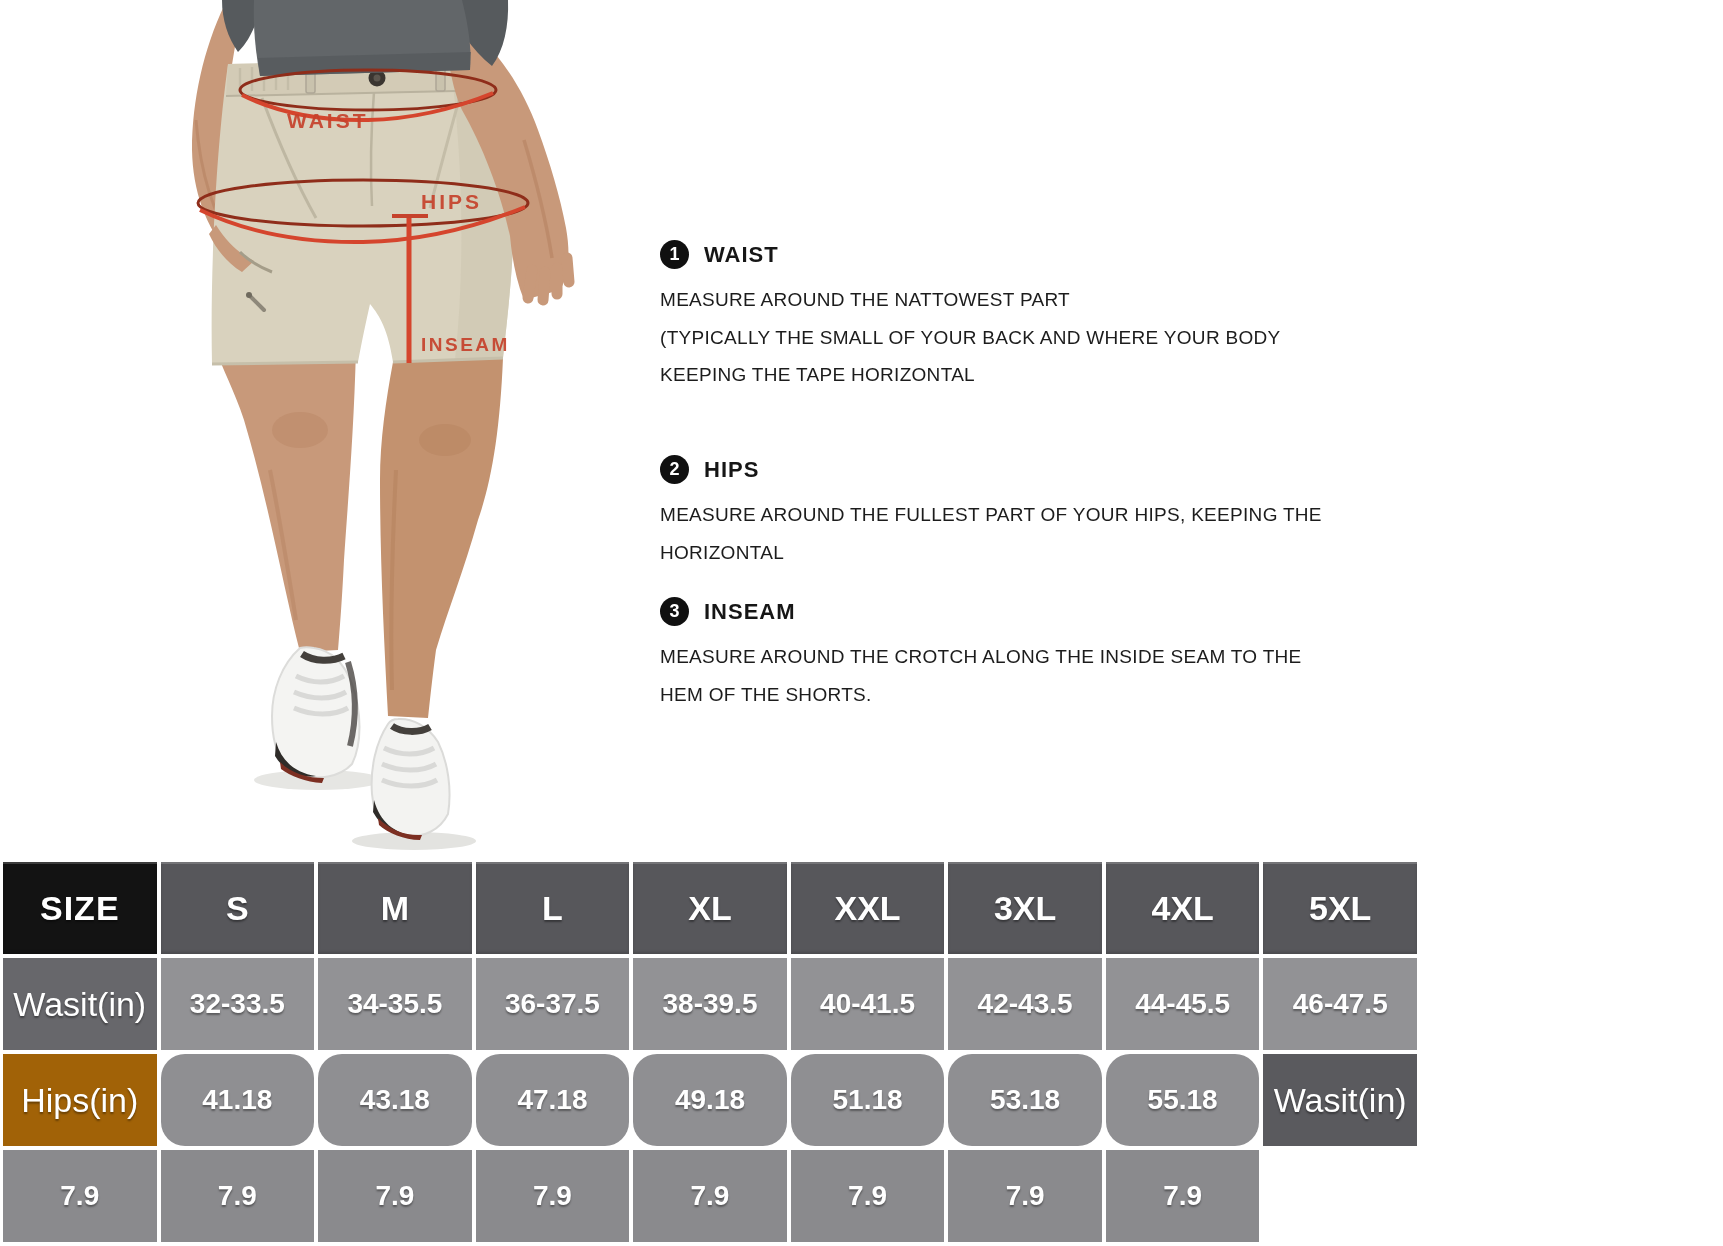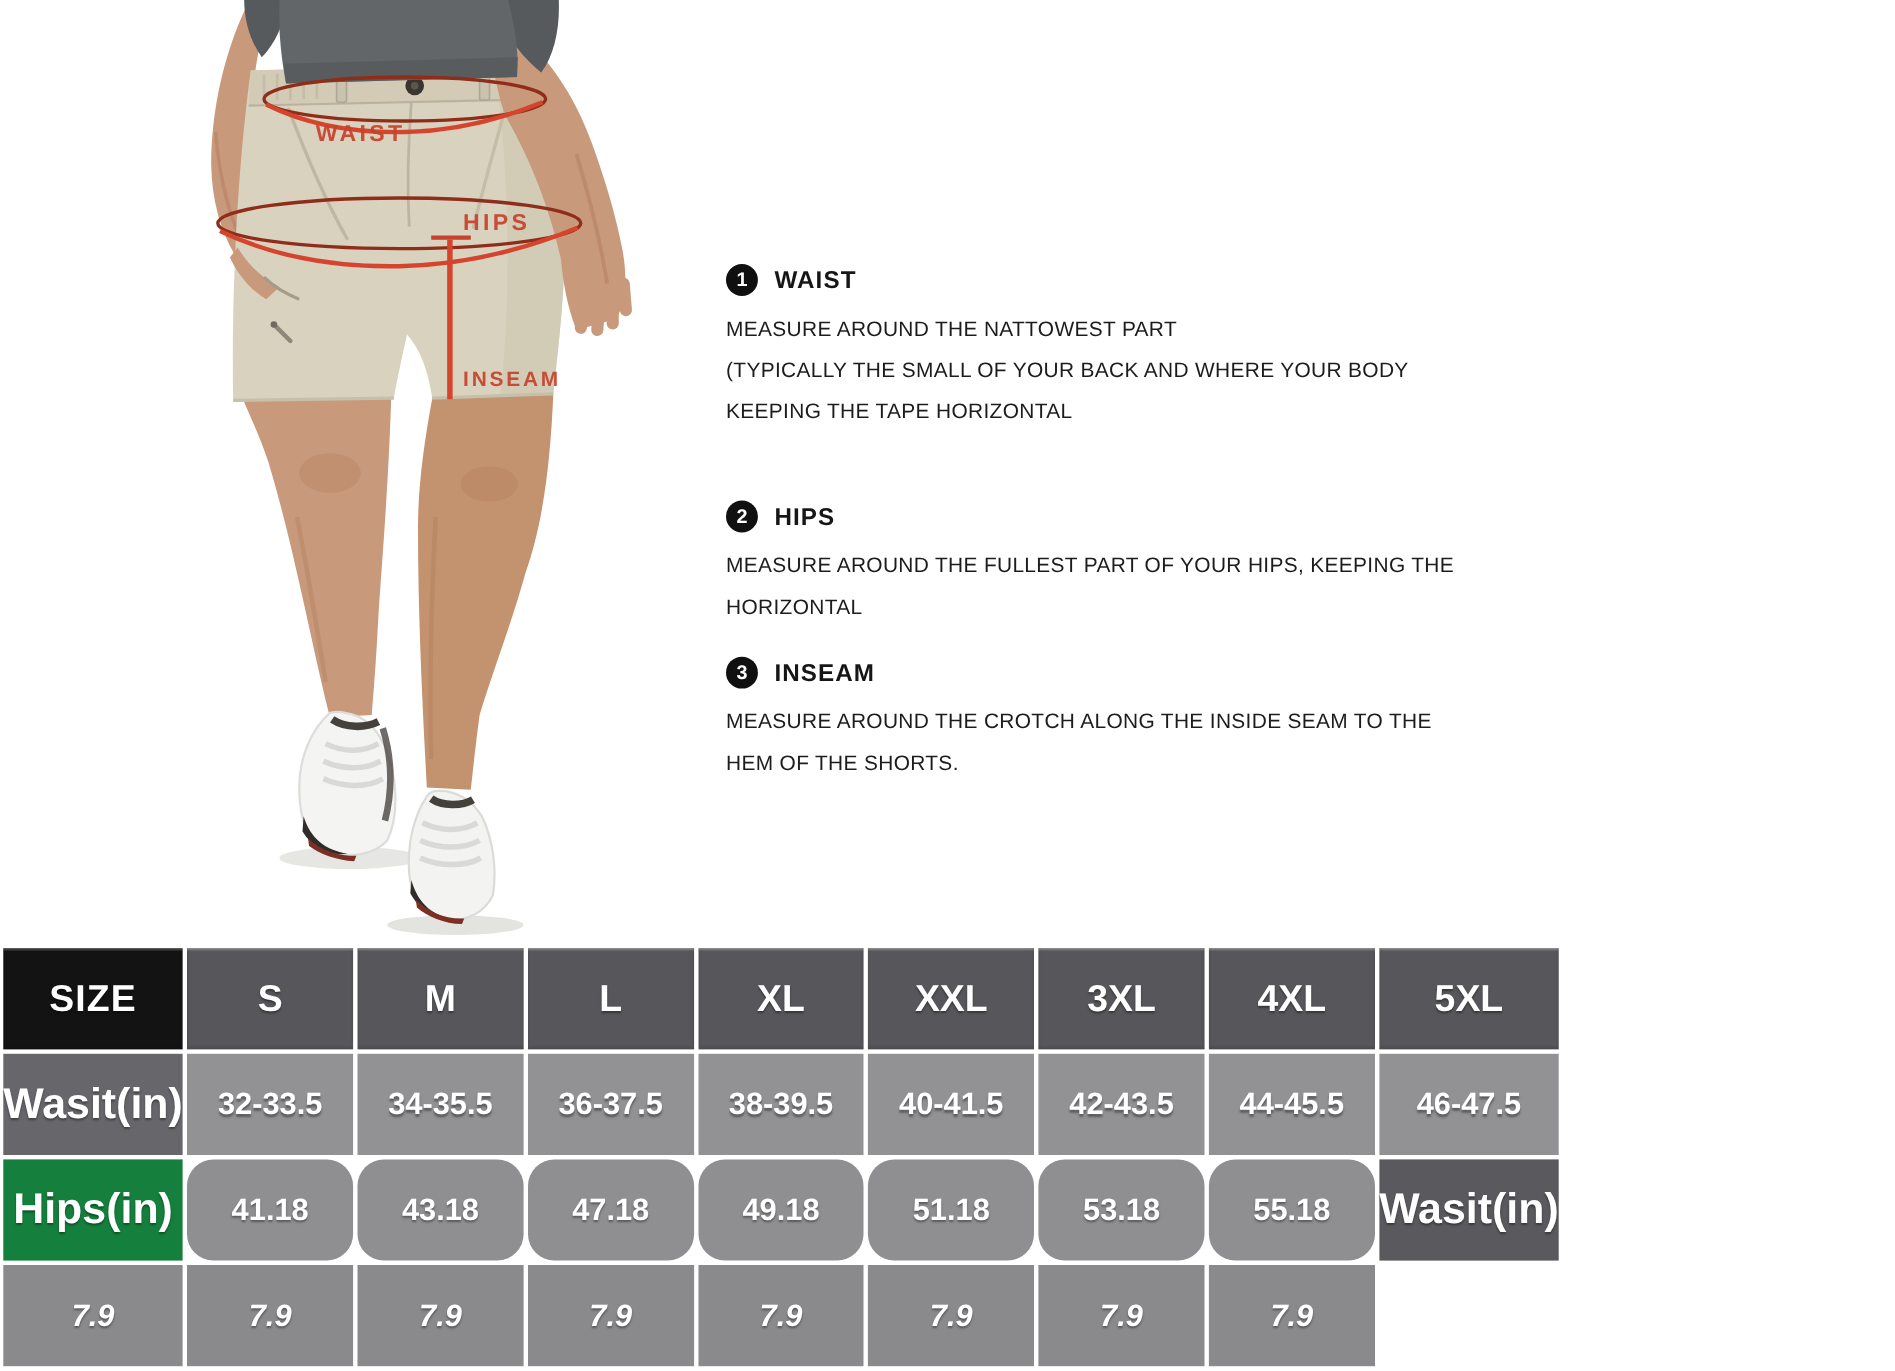--- a/index.html
+++ b/index.html
@@ -31,25 +31,25 @@
     display:grid;grid-template-columns:repeat(9,1fr);grid-template-rows:repeat(4,1fr);
     gap:4px;
   }
   .cell{
     display:flex;align-items:center;justify-content:center;color:#ffffff;
     text-shadow:0 2px 2px rgba(0,0,0,0.38);
   }
   .hcell{background:#57575b;font-size:34px;font-weight:bold;
     box-shadow:inset 0 2px 0 rgba(255,255,255,0.18), inset 0 -2px 3px rgba(0,0,0,0.15);}
   .hcell.size{background:#131313;letter-spacing:1px;}
-  .lcell{font-size:39px;font-weight:bold;}
+  .lcell{font-size:34px;font-weight:normal;}
   .vcell{font-size:28px;font-weight:bold;}
   .r1.lcell{background:#67676b;} .r1.vcell{background:#929295;}
-  .r2.lcell{background:#15803d;} .r2.vcell{background:#8f8f92;border-radius:24px;}
-  .r3.lcell{background:#5a5a5e;} .r3.vcell{background:#8a8a8d;font-style:italic;}
+  .r2.lcell{background:#a16207;} .r2.vcell{background:#8f8f92;border-radius:24px;}
+  .r3.lcell{background:#5a5a5e;} .r3.vcell{background:#8a8a8d;}
 </style>
 </head>
 <body>
 
 <div class="canvas">
 
   <svg class="photo-svg" width="640" height="858" viewBox="0 0 640 858" aria-hidden="true">
 
     <g>
       <ellipse cx="318" cy="780" rx="64" ry="10" fill="#e6e6e3"></ellipse>

